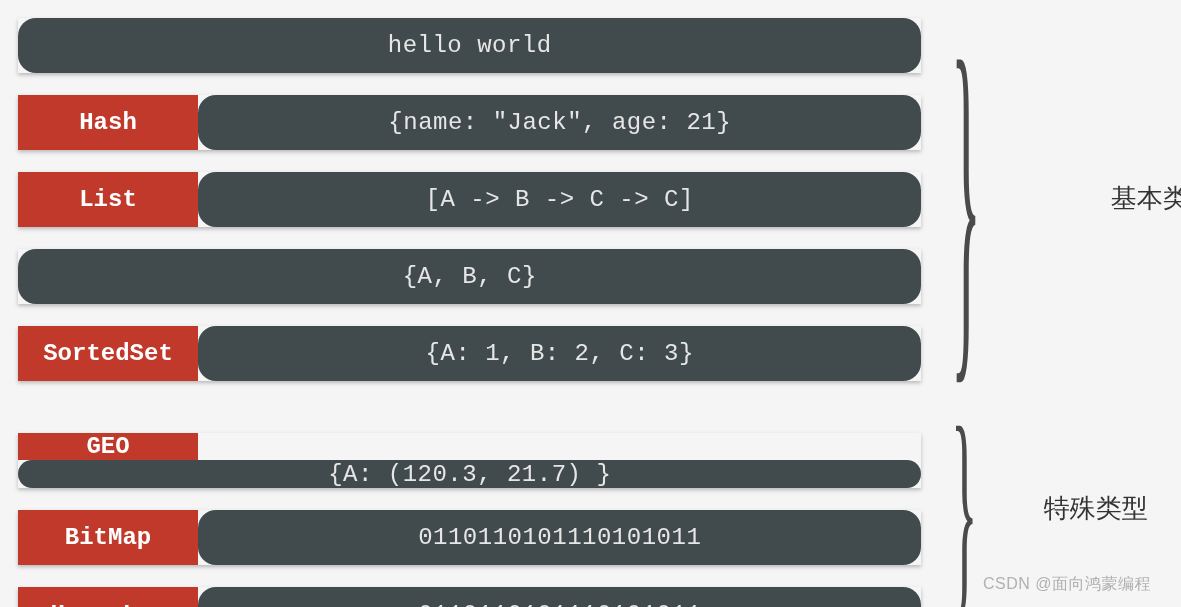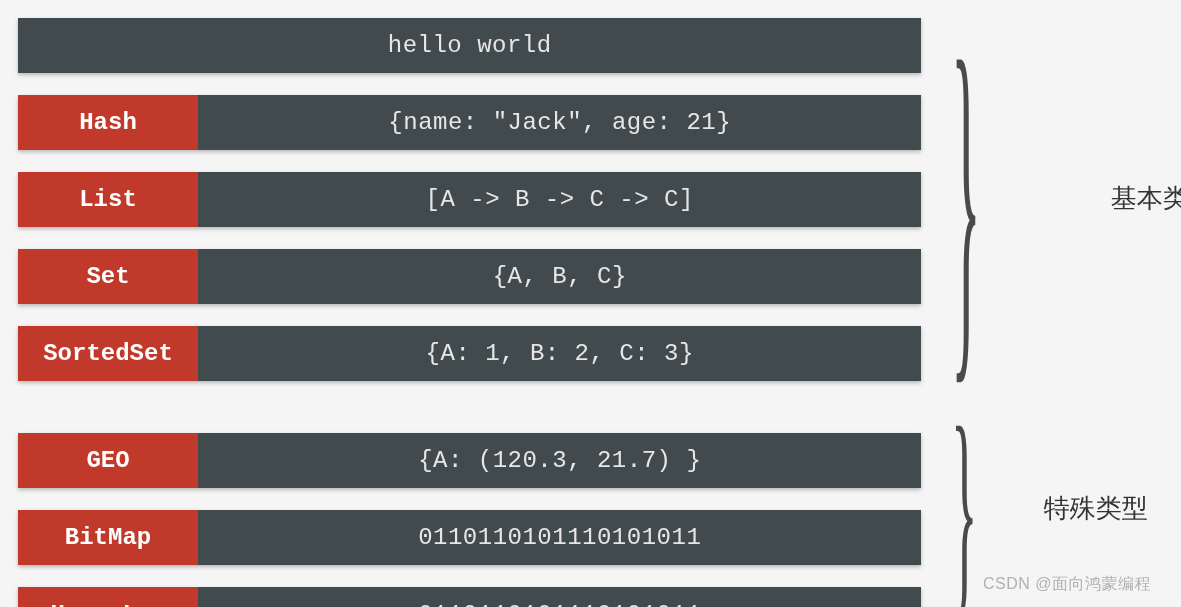--- a/index.html
+++ b/index.html
@@ -40,20 +40,21 @@
   .value-cell {
     flex: 1;
     background: #414a4c;
     color: #e6e6e6;
     font-size: 24px;
     display: flex;
     align-items: center;
     justify-content: center;
     font-family: "Courier New", Consolas, monospace;
     letter-spacing: 0.5px;
+    border-radius: 18px;
   }
   .brackets-col {
     position: relative;
     width: 260px;
   }
   .bracket-group {
     position: absolute;
     display: flex;
     align-items: center;
   }
@@ -102,31 +103,30 @@
     </div>
     <div class="row">
       <div class="type-cell">Hash</div>
       <div class="value-cell">{name: "Jack", age: 21}</div>
     </div>
     <div class="row">
       <div class="type-cell">List</div>
       <div class="value-cell">[A -&gt; B -&gt; C -&gt; C]</div>
     </div>
     <div class="row">
-      <div class="type-cell">Set</div>
       <div class="value-cell">{A, B, C}</div>
     </div>
     <div class="row">
       <div class="type-cell">SortedSet</div>
       <div class="value-cell">{A: 1, B: 2, C: 3}</div>
     </div>
 
     <div class="gap-large"></div>
 
-    <div class="row" style="margin-top:-22px;">
+    <div class="row" style="margin-top:-22px;flex-direction:column;">
       <div class="type-cell">GEO</div>
       <div class="value-cell">{A: (120.3,  21.7) }</div>
     </div>
     <div class="row">
       <div class="type-cell">BitMap</div>
       <div class="value-cell">0110110101110101011</div>
     </div>
     <div class="row">
       <div class="type-cell">HyperLog</div>
       <div class="value-cell">0110110101110101011</div>

